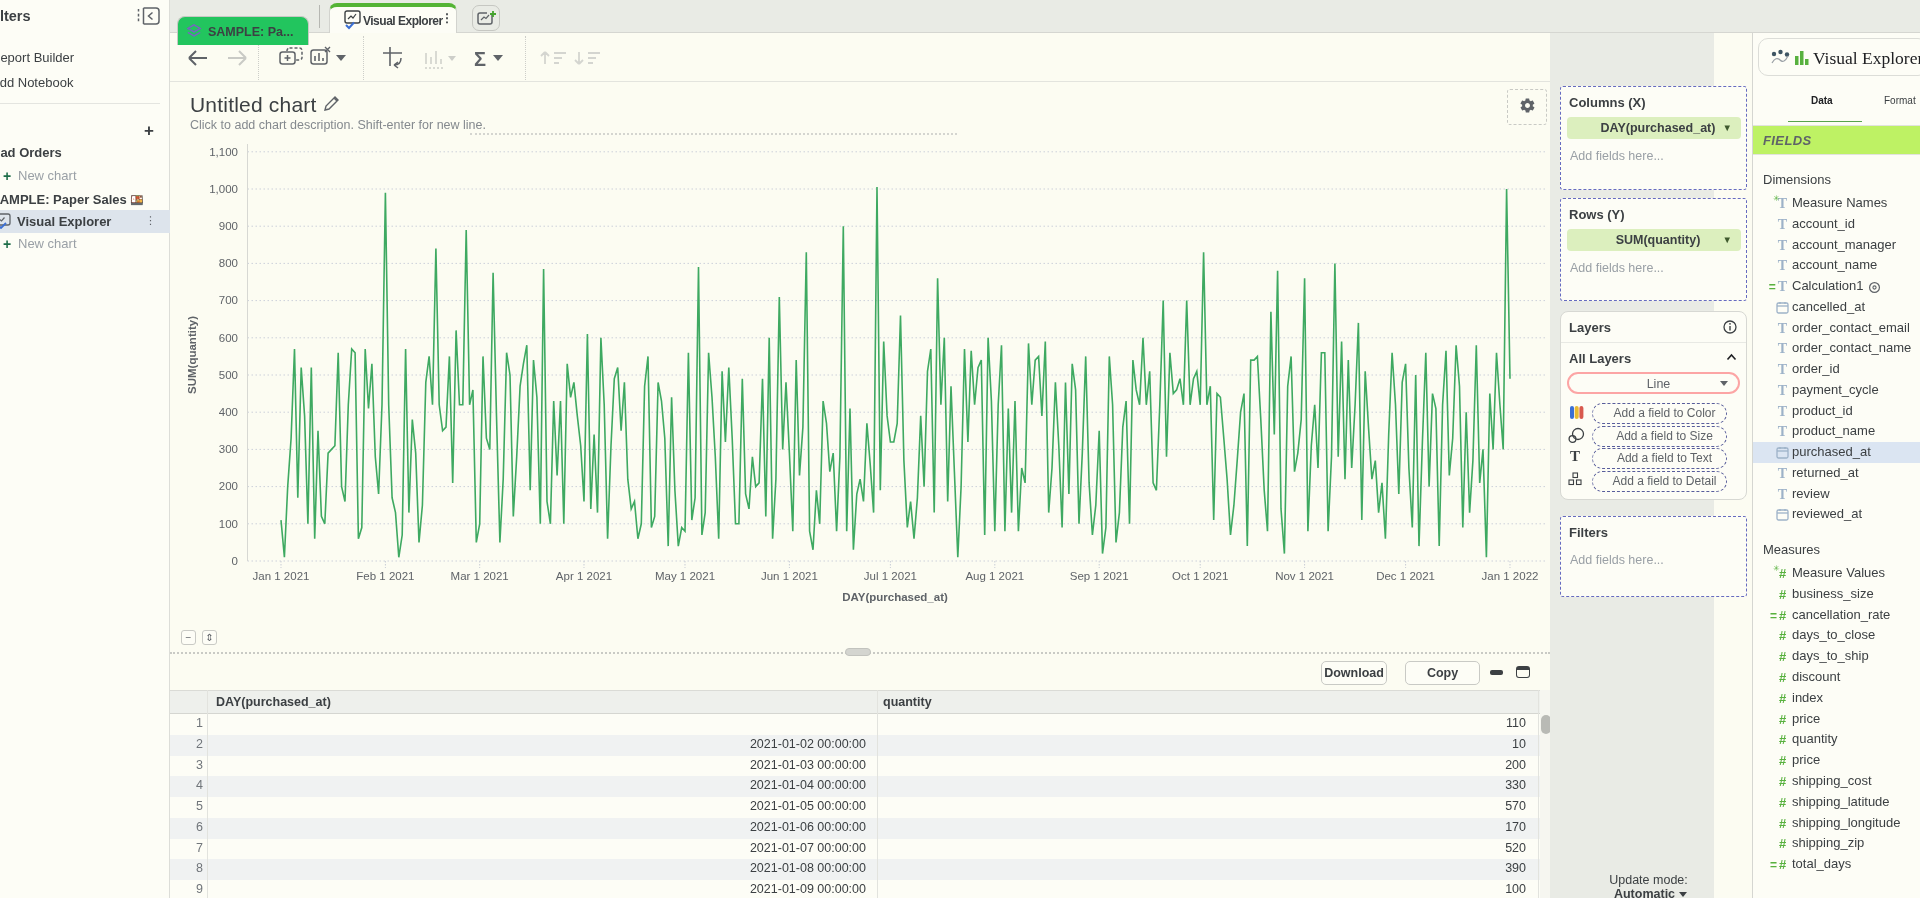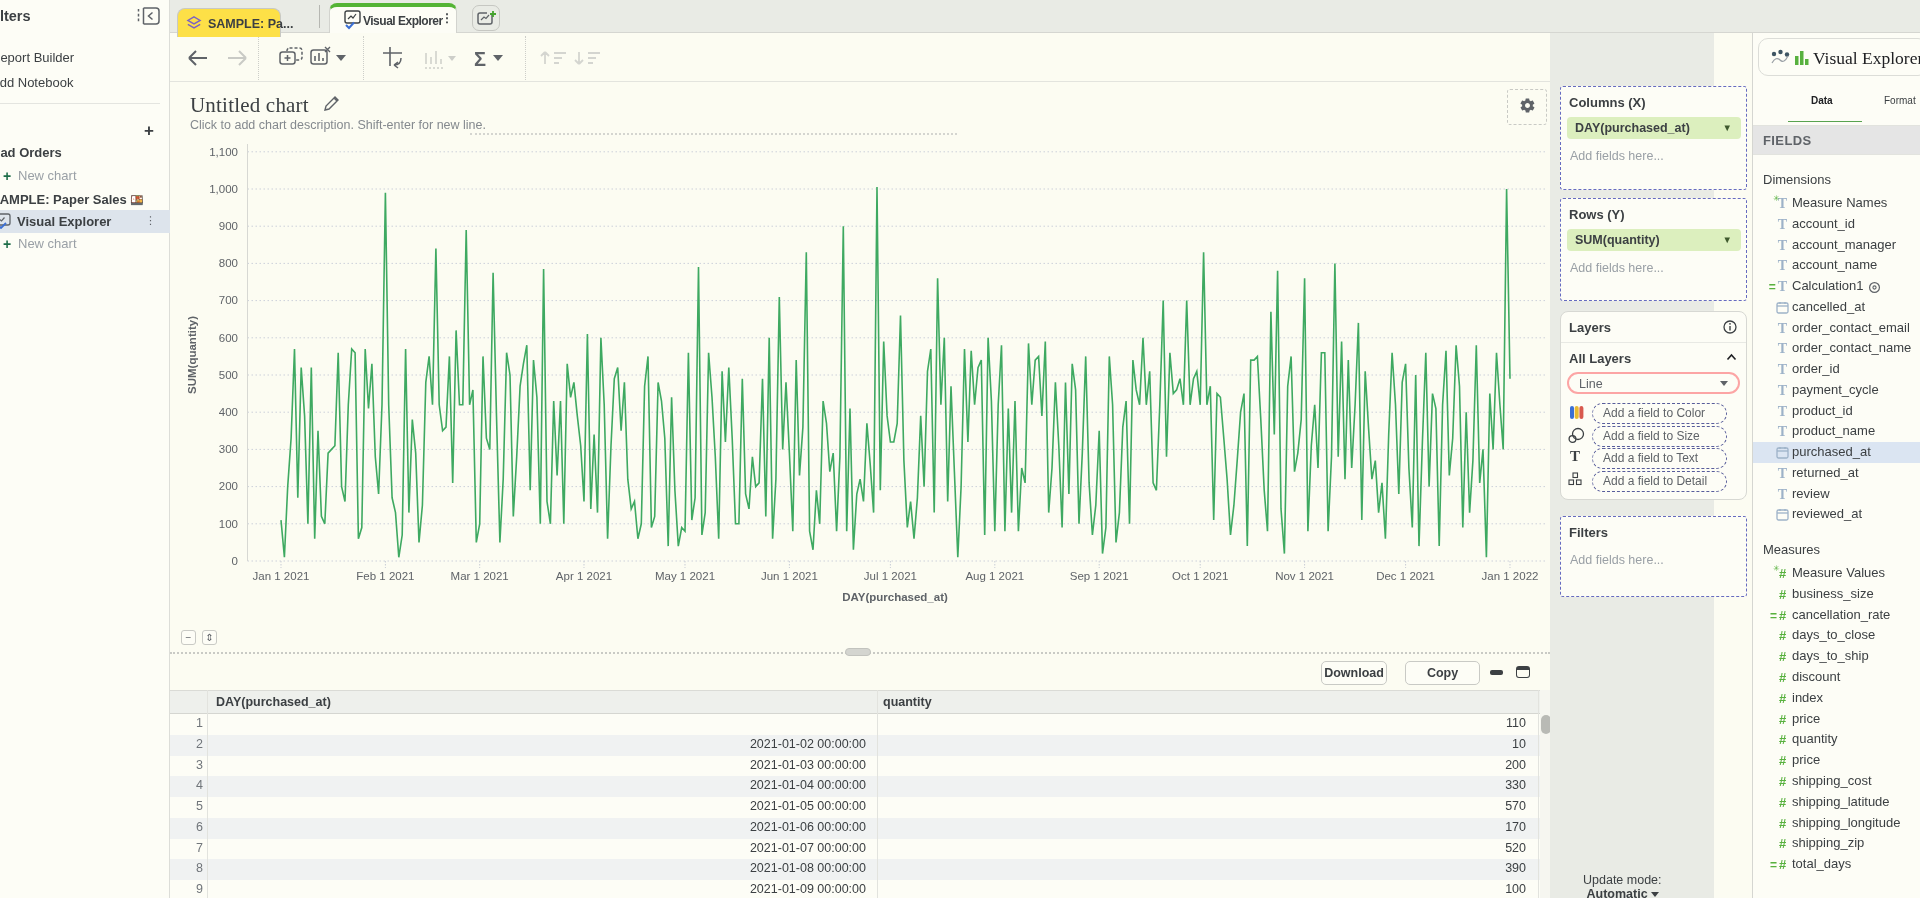--- a/index.html
+++ b/index.html
@@ -10,36 +10,36 @@
 #sidebar { position:absolute; left:0; top:0; width:170px; height:898px; background:#fdfdf6; border-right:1px solid #dcddd8; z-index:5; }
 .sb-title { position:absolute; left:-13px; top:8px; font-size:14.5px; font-weight:bold; color:#3c4043; }
 .sb-item { position:absolute; left:-9px; font-size:13px; color:#3c4043; white-space:nowrap; }
 .sb-gray { position:absolute; left:18px; font-size:13px; color:#9aa0a6; white-space:nowrap; }
 .sb-plusic { position:absolute; left:3px; width:11px; font-size:14px; color:#1e6e49; font-weight:bold; }
 #sb-collapse { position:absolute; left:137px; top:7px; }
 #sb-hl { position:absolute; left:0; top:210px; width:170px; height:23px; background:#dde4ec; }
 
 
 #tabbar { position:absolute; left:170px; top:0; width:1750px; height:33px; background:#e9ebe5; border-bottom:1px solid #d5d6d1; z-index:4; }
-.tab1 { position:absolute; left:7px; top:8px; width:104px; height:29px; background:#fde047; border:1px solid #c8c9c4; border-bottom:none; border-radius:8px 8px 0 0; }
+.tab1 { position:absolute; left:7px; top:16px; width:132px; height:29px; background:#22c55e; border:1px solid #c8c9c4; border-bottom:none; border-radius:8px 8px 0 0; }
 .tabsep { position:absolute; left:149px; top:5px; height:23px; width:1px; background:#b6b7b2; }
 .tab2 { position:absolute; left:159px; top:3px; width:128px; height:30px; background:#fdfdf6; border:1px solid #d2d3ce; border-bottom:none; border-top:4px solid #54b435; border-radius:8px 8px 0 0; }
 .tabnew { position:absolute; left:302px; top:5px; width:28px; height:26px; border:1px solid #c6c7c2; border-radius:7px; }
 .tabtxt { white-space:nowrap; font-size:12.5px; font-weight:bold; color:#3c4043; }
 
 
 #toolbar { position:absolute; left:170px; top:33px; width:1380px; height:49px; background:#fcfcf2; border-bottom:1px solid #e3e4de; }
 .tsep { position:absolute; top:3px; height:44px; width:0; border-left:1px dotted #cdcec9; }
 
 
 #chart { position:absolute; left:170px; top:82px; width:1380px; height:578px; }
 .grid { stroke:#ccd0da; stroke-width:1; stroke-dasharray:1.5,2.5; }
 .ylab { font-size:11.5px; fill:#5f6368; text-anchor:end; font-family:"Liberation Sans",sans-serif; }
 .xlab { font-size:11.5px; fill:#5f6368; text-anchor:middle; font-family:"Liberation Sans",sans-serif; }
-#title { position:absolute; left:190px; top:93px; font-size:21px; color:#3c4043; letter-spacing:0.2px;font-family:Liberation Serif, serif; }
+#title { position:absolute; left:190px; top:93px; font-size:21px; color:#3c4043; letter-spacing:0.2px; }
 #desc { position:absolute; left:190px; top:118px; font-size:12.5px; color:#84898e; }
 .zbtn { position:absolute; top:630px; width:15px; height:15px; border:1px solid #c9cac5; border-radius:3px; background:#fdfdf6; color:#5f6368; font-size:10px; line-height:13px; text-align:center; }
 
 
 #splitter { position:absolute; left:170px; top:652px; width:1380px; border-top:2px dotted #c9cac5; }
 #dragpill { position:absolute; left:845px; top:648px; width:26px; height:8px; background:#d4d5d0; border-radius:4px; border:1px solid #c2c3be; }
 .btn { position:absolute; top:661px; height:24px; border:1px solid #c9cac5; border-radius:5px; background:#fdfdf6; font-size:12.5px; font-weight:bold; color:#3c4043; text-align:center; line-height:22px; }
 
 
 #table { position:absolute; left:170px; top:690px; width:1370px; height:208px; font-size:12.5px; }
@@ -47,36 +47,36 @@
 .trow { position:absolute; left:0; width:1370px; height:20.75px; background:#fdfdf6; }
 .trow.even { background:#f0f2f2; }
 .tnum { position:absolute; left:0; width:33px; text-align:right; color:#70757a; top:2px; }
 .tc1 { position:absolute; left:38px; width:658px; text-align:right; top:2px; color:#3c4043; }
 .tc2 { position:absolute; left:713px; width:643px; text-align:right; top:2px; color:#3c4043; }
 .tvline { position:absolute; top:0; height:208px; width:1px; background:#e2e3de; }
 #tscroll { position:absolute; left:1540px; top:690px; width:12px; height:208px; background:#f6f6f0; }
 #tthumb { position:absolute; left:1541px; top:715px; width:10px; height:19px; background:#b9bab5; border-radius:5px; }
 
 
-#shelf { position:absolute; left:1550px; top:33px; width:164px; height:865px; background:#e9ebe5; }
+#shelf { position:absolute; left:1550px; top:33px; width:164px; height:865px; background:#e9ebe5;text-align:center; }
 .shelfbox { position:absolute; left:10px; width:187px; background:#fdfdf6; border:1.5px dashed #666bc0; border-radius:3px; }
 .shelflab { position:absolute; left:8px; top:8px; font-size:13px; font-weight:bold; color:#3c4043; }
 .gpill { position:absolute; left:6px; right:5px; height:22px; background:#dcefbe; border-radius:4px; font-size:12.5px; font-weight:bold; color:#3c4043; line-height:22px; padding-left:8px; }
 .gpill .car { position:absolute; right:9px; top:0; color:#3f5a2e; font-size:9.5px; }
 .hint { position:absolute; left:9px; font-size:12.5px; color:#9aa0a6; }
 #layers { position:absolute; left:10px; top:278px; width:187px; height:189px; background:#fdfdf6; border:1px solid #d7d8d3; border-radius:8px; }
 .apill { position:absolute; left:31px; right:19px; height:21px; border:1.5px dashed #585d9b; border-radius:10.5px; font-size:12px; color:#5f6368; line-height:19px; padding-left:10px; background:#fdfdf6; }
 #updmode { position:absolute; left:33px; top:840px; font-size:12.5px; color:#3c4043; }
 
 
 #fields { position:absolute; left:1752px; top:33px; width:168px; height:865px; background:#fdfdf6; border-left:1px solid #d5d6d1; }
 #vepill { position:absolute; left:5px; top:5px; width:170px; height:38px; border:1px solid #dcddd8; border-radius:10px; background:#fdfdf6; }
 #vetitle { position:absolute; left:54px; top:9px; font-family:"Liberation Serif",serif; font-size:17.5px; color:#202124; white-space:nowrap; }
 .ptab { position:absolute; top:62px; font-size:10px; }
-#fieldsband { position:absolute; left:0; top:92px; width:168px; height:30px; background:#e5e5e5; border-top:1px solid #e2e3de; border-bottom:1px solid #e2e3de; }
+#fieldsband { position:absolute; left:0; top:92px; width:168px; height:30px; background:#bef264; border-top:1px solid #e2e3de; border-bottom:1px solid #e2e3de;font-style:italic; }
 #fieldsband span { position:absolute; left:10px; top:7px; font-size:13px; font-weight:bold; color:#5f6368; letter-spacing:0.4px; }
 .seclab { position:absolute; left:10px; font-size:13px; color:#3c4043; }
 .frow { position:absolute; left:0; width:168px; height:20.75px; line-height:20.75px; white-space:nowrap; }
 .frow.hl { background:#dbe5f2; }
 .fname { font-size:13px; color:#3c4043; vertical-align:middle; }
 .icbox { display:inline-block; width:17px; margin-left:21px; margin-right:1px; text-align:center; }
 .icpre { width:26px; margin-left:12px; }
 .icT { font-family:"Liberation Serif",serif; font-size:14px; font-weight:bold; color:#9db2c8; }
 .icH { font-size:13px; font-weight:bold; color:#58b13e; }
 .icE { font-size:12px; font-weight:bold; color:#58b13e; margin-right:2px; }

